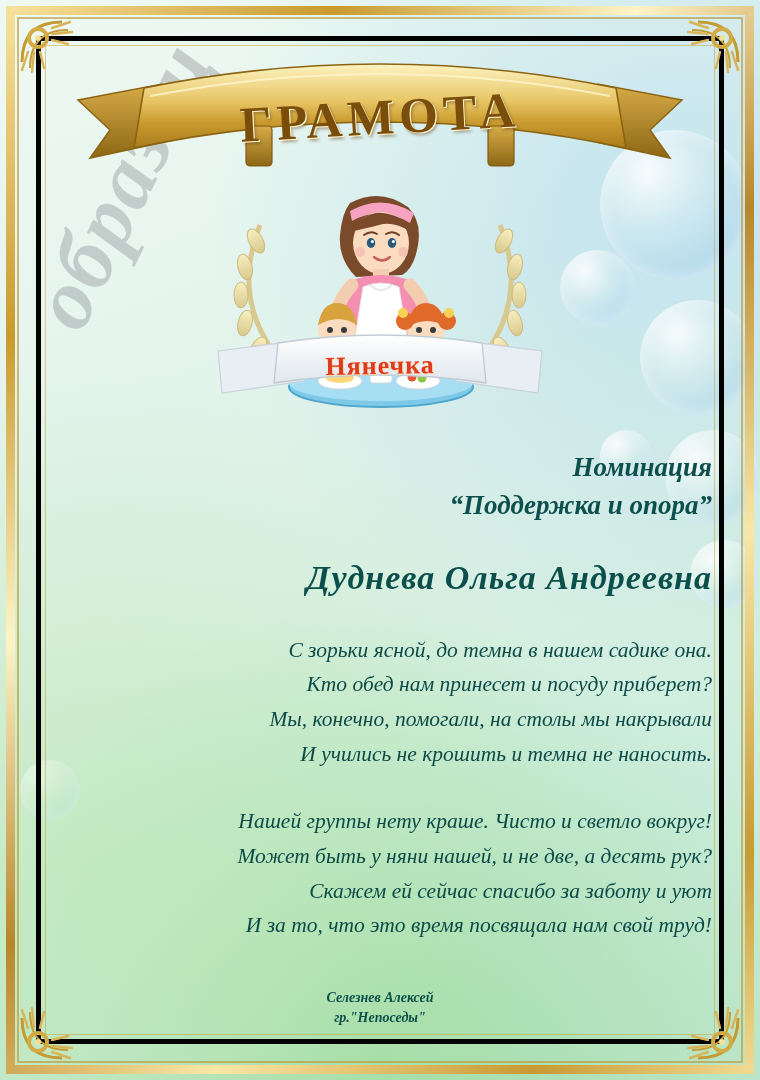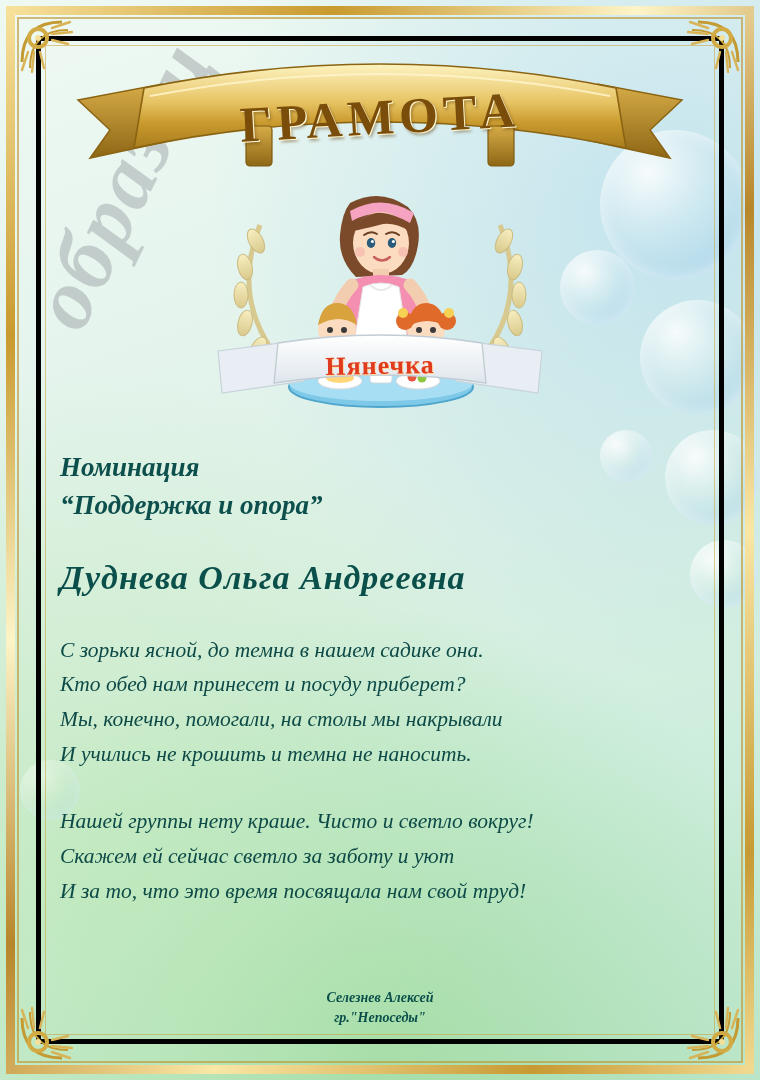--- a/index.html
+++ b/index.html
@@ -132,21 +132,21 @@
     text-shadow: 1px 1px 0 #ffd9a0;
     letter-spacing: 1px;
   }
 
   
   .content {
     position: absolute;
     left: 60px;
     right: 48px;
     top: 448px;
-    text-align: left;
+    text-align: right;
     color: #0e4d4a;
   }
   .nomination {
     font-family: "Liberation Serif", serif;
     font-style: italic;
     font-weight: bold;
     font-size: 27px;
     line-height: 1.42;
     color: #0d4f4c;
   }
@@ -429,21 +429,22 @@
 
     <div class="verse">
       <div class="stanza">
         <span class="vline">С зорьки ясной, до темна в нашем садике она.</span>
         <span class="vline">Кто обед нам принесет и посуду приберет?</span>
         <span class="vline">Мы, конечно, помогали, на столы мы накрывали</span>
         <span class="vline">И учились не крошить и темна не наносить.</span>
       </div>
       <div class="stanza">
         <span class="vline">Нашей группы нету краше. Чисто и светло вокруг!</span>
-        <span class="vline">Скажем ей сейчас светло за заботу и уют</span>
+        <span class="vline">Может быть у няни нашей, и не две, а десять рук?</span>
+        <span class="vline">Скажем ей сейчас спасибо за заботу и уют</span>
         <span class="vline">И за то, что это время посвящала нам свой труд!</span>
       </div>
     </div>
   </div>
 
   <div class="signature">
     <span class="sline">Селезнев Алексей</span>
     <span class="sline">гр."Непоседы"</span>
   </div>
 

